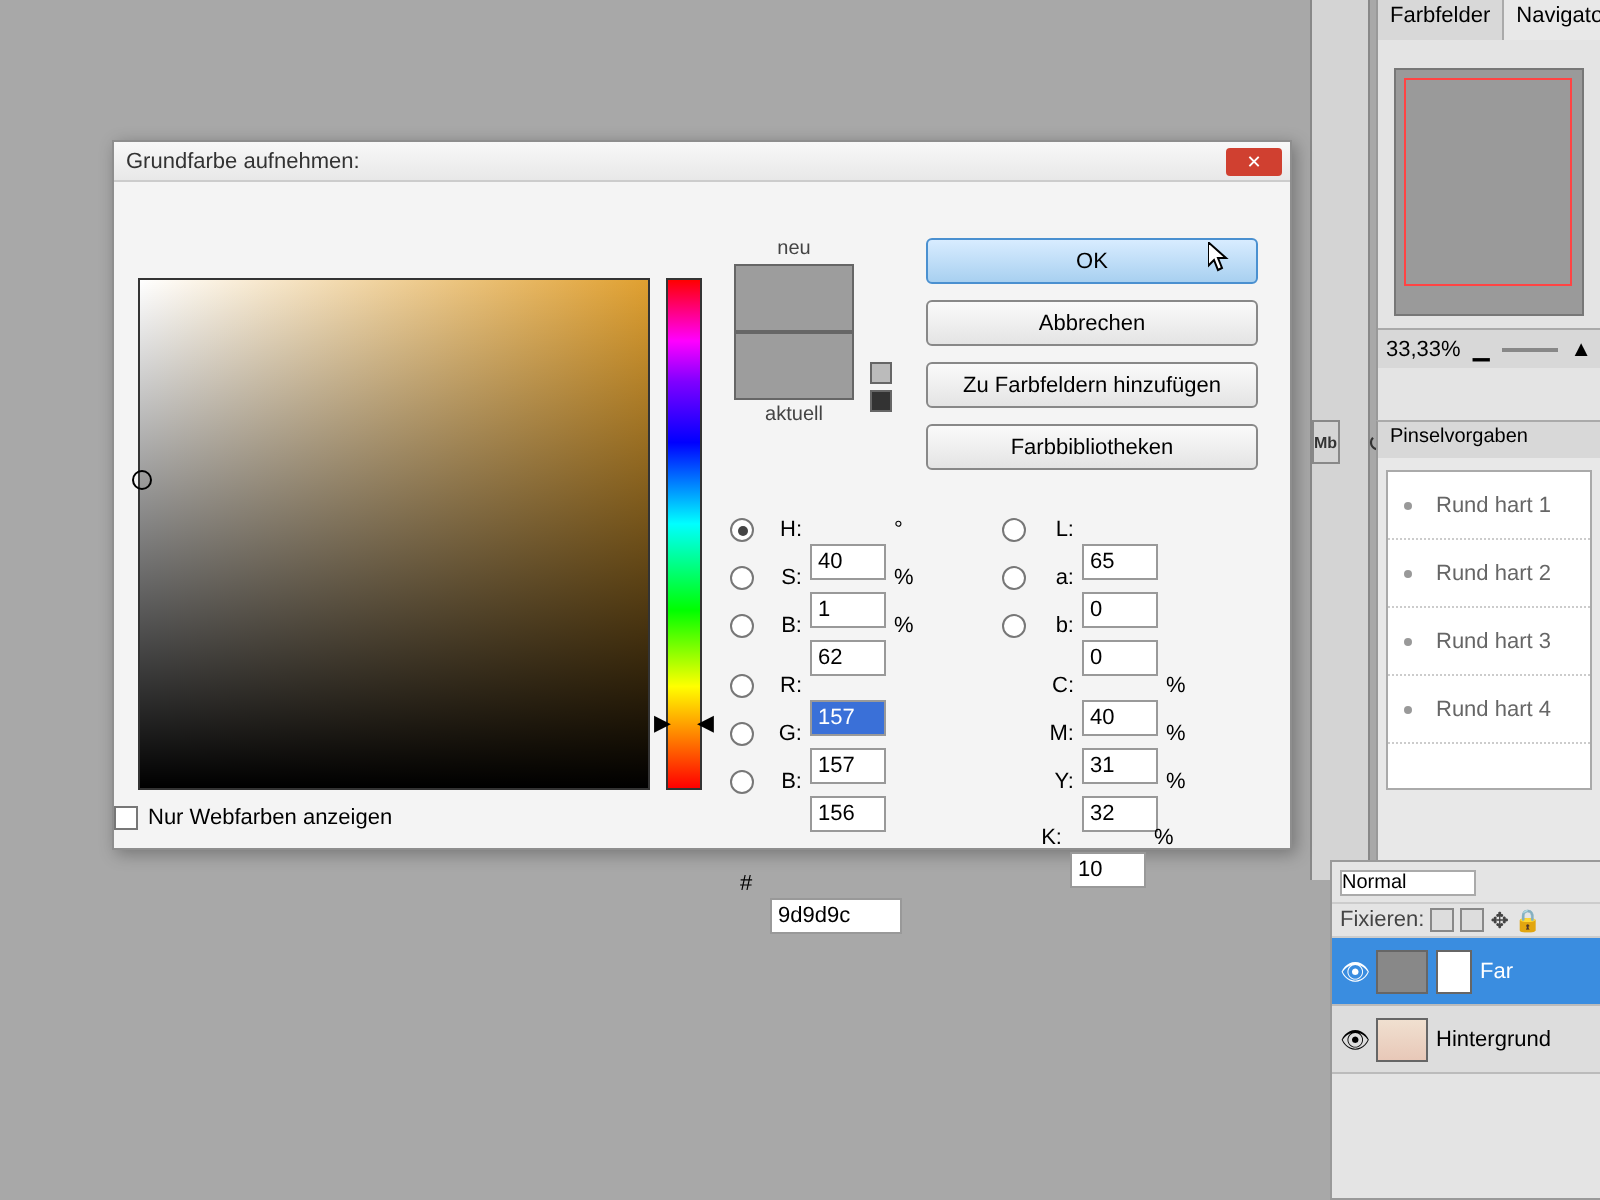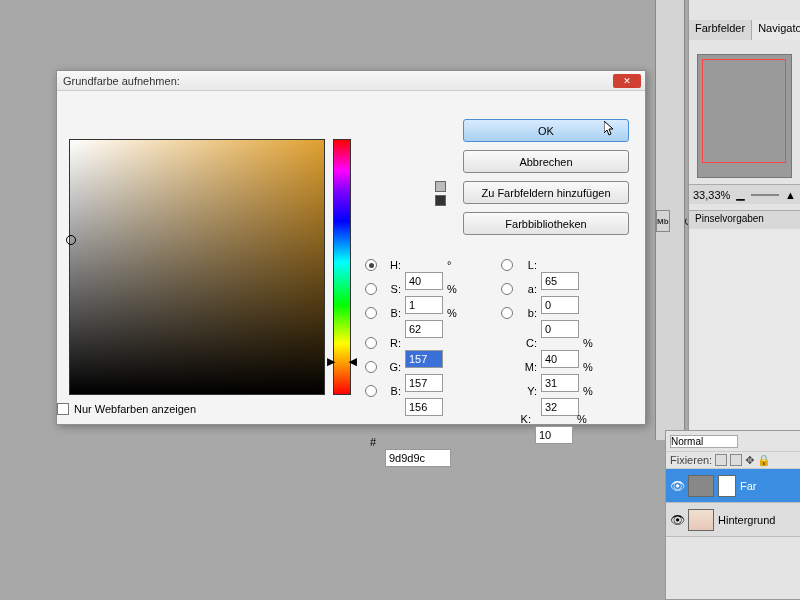--- a/index.html
+++ b/index.html
@@ -48,21 +48,21 @@
 .webonly { position: absolute; left: 0; top: 312px; display: flex; align-items: center; justify-content: flex-end; }
 .checkbox { width: 12px; height: 12px; border: 1px solid #777; background: #fff; margin-right: 5px; }
 
 .cursor-arrow { position: absolute; left: 547px; top: 30px; width: 13px; height: 16px; pointer-events: none; }
 
 
 .toolstrip { position: absolute; left: 655px; top: 0; width: 30px; height: 440px; background: #d4d4d4; border-left: 1px solid #888; border-right: 1px solid #888; display: flex; align-items: center; padding-top: 2px; gap: 14px; }
 .toolbtn { width: 22px; height: 22px; display: flex; align-items: center; justify-content: center; color: #333; font-size: 13px; cursor: pointer; }
 
 .nav-panel { position: absolute; left: 688px; top: 0; width: 112px; height: 210px; background: #e4e4e4; border-left: 1px solid #999; }
-.nav-tabs { display: flex; height: 20px; background: #7dd3fc; font-size: 10px; margin-top: 20px; }
+.nav-tabs { display: flex; height: 20px; background: #7dd3fc; font-size: 10px; }
 .nav-tab { padding: 2px 6px; border-right: 1px solid #aaa; background: #d8d8d8; }
 .nav-tab.active { background: #e8e8e8; }
 .nav-preview { margin: 14px 8px 6px 8px; height: 124px; background: #9a9a9a; border: 1px solid #777; position: relative; }
 .nav-rect { position: absolute; left: 4px; top: 4px; width: 84px; height: 104px; border: 1px solid #ff4444; }
 .nav-zoom { display: flex; align-items: center; justify-content: center; gap: 6px; font-size: 10px; padding: 2px 4px; background:#d8d8d8; height:20px; border-top:1px solid #aaa;}
 
 .brush-panel { position: absolute; left: 688px; top: 210px; width: 112px; height: 220px; background: #e8e8e8; border-left: 1px solid #999; border-top: 1px solid #aaa; }
 .brush-tab { height: 18px; background: #d8d8d8; font-size: 10px; padding: 2px 6px; }
 .brush-size { height: 20px; font-size: 10px; padding: 2px 6px; color: #555; display: flex; justify-content: space-between; border-bottom: 1px solid #ccc; }
 .brush-list { background: #fff; margin: 6px 4px; border: 1px solid #aaa; height: 160px; overflow: hidden; }
@@ -113,20 +113,38 @@
   <div class="nav-zoom">
     <span>33,33%</span>
     <span>▁</span>
     <span style="flex:1;height:2px;background:#888;"></span>
     <span>▲</span>
   </div>
 </div>
 
 <div class="brush-panel">
   <div class="brush-tab">Pinselvorgaben</div>
+  <div class="brush-list">
+    <div class="brush-item">
+        <span class="brush-dot"></span>
+        <span>Rund hart 1</span>
+      </div>
+    <div class="brush-item">
+        <span class="brush-dot"></span>
+        <span>Rund hart 2</span>
+      </div>
+    <div class="brush-item">
+        <span class="brush-dot"></span>
+        <span>Rund hart 3</span>
+      </div>
+    <div class="brush-item">
+        <span class="brush-dot"></span>
+        <span>Rund hart 4</span>
+      </div>
+  </div>
 </div>
 
 <div class="layer-panel">
   <div class="layer-mode">
       <input type="text" style="width: 68px; font-size: 10px; border: 1px solid rgb(170, 170, 170);" value="Normal">
     </div>
   <div class="layer-lock">
     <span>Fixieren:</span>
     <span class="lock-icon"></span>
     <span class="lock-icon"></span>
@@ -156,20 +174,26 @@
   <div class="dialog-body">
     <div class="colorfield">
       <div class="picker-cursor"></div>
     </div>
     <div class="huebar"></div>
     <div class="hue-arrows">
         <span>▶</span>
         <span>◀</span>
       </div>
 
+    <div class="swatch-block">
+      <div class="swatch-label">neu</div>
+      <div class="swatch"></div>
+      <div class="swatch"></div>
+      <div class="swatch-label2">aktuell</div>
+    </div>
 
     <div class="cubes">
       <div class="cube cube1"></div>
       <div class="cube cube2"></div>
     </div>
 
     <div class="btns">
       <button class="pbtn primary">OK</button>
       <button class="pbtn">Abbrechen</button>
       <button class="pbtn">Zu Farbfeldern hinzufügen</button>

